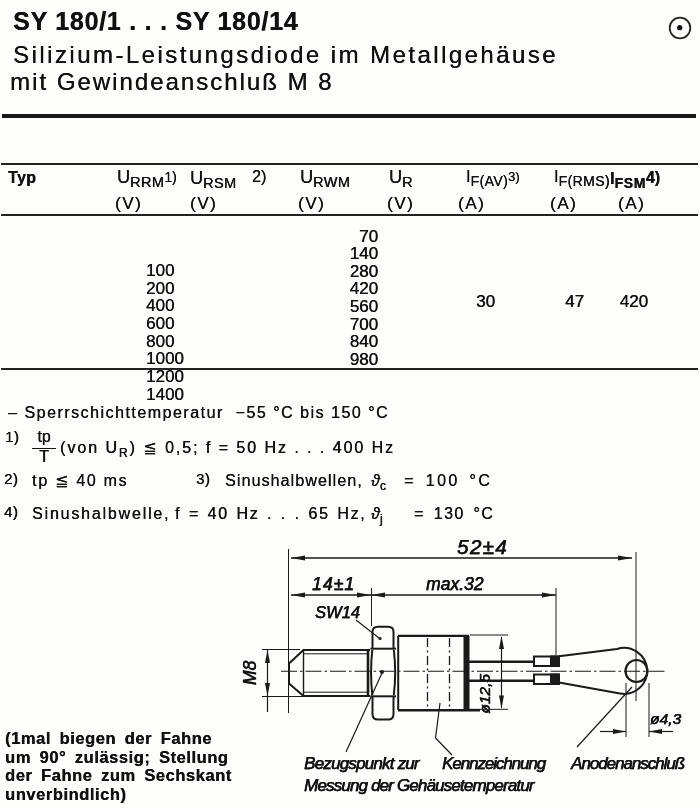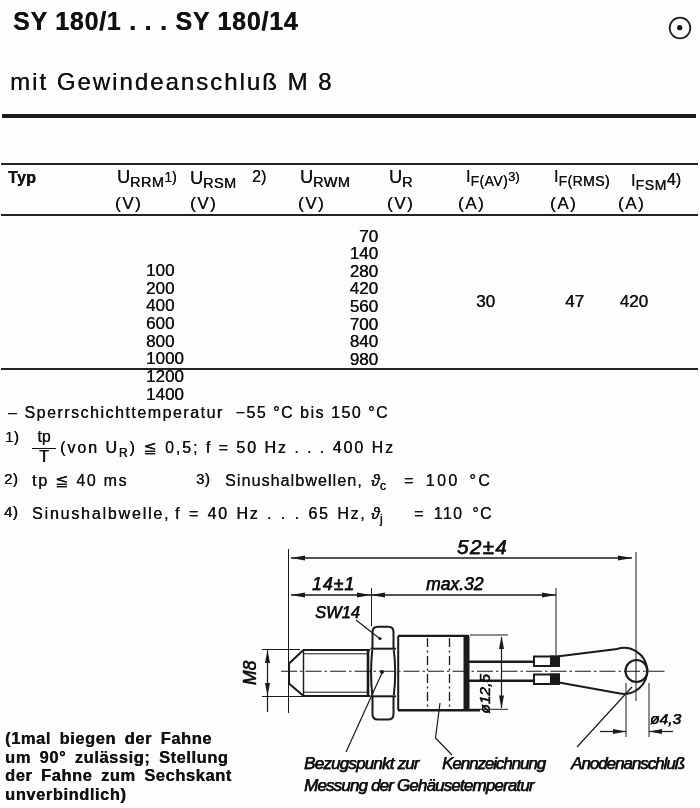--- a/index.html
+++ b/index.html
@@ -11,20 +11,21 @@
 <body>
 <div id="page">
 
   <div class="abs" style="left:13px;top:7px;font-size:25px;font-weight:bold;letter-spacing:0.75px;">SY 180/1 . . . SY 180/14</div>
 
   <svg class="abs" style="left:668px;top:16px;" width="25" height="25" viewBox="0 0 25 25">
     <circle cx="12" cy="12" r="10.3" fill="none" stroke="#222" stroke-width="1.8"></circle>
     <circle cx="11.7" cy="11.7" r="2.6" fill="#111"></circle>
   </svg>
 
+  <div class="abs" style="left:13px;top:41px;font-size:24px;letter-spacing:2.45px;">Silizium-Leistungsdiode im Metallgehäuse</div>
 
   <div class="abs" style="left:10px;top:68px;font-size:24px;letter-spacing:2.0px;">mit Gewindeanschluß M 8</div>
 
   <div class="abs" style="left:2px;top:114px;width:694px;height:3.5px;background:#1a1a1a;"></div>
 
   <div class="abs" style="left:1px;top:163px;width:697px;height:2.4px;background:#222;"></div>
 
   <div class="abs" style="left:8px;top:170px;font-size:16px;font-weight:bold;line-height:16px;letter-spacing:0.3px;">Typ</div>
 
   <div class="abs" style="left:117px;top:168px;font-size:18px;line-height:18px;">U<span style="font-size:14.5px;letter-spacing:0.4px;position:relative;top:4px;">RRM</span><span style="font-size:14px;position:relative;top:-1px;">1)</span></div>
@@ -39,21 +40,21 @@
 
   <div class="abs" style="left:389px;top:168px;font-size:18px;line-height:18px;">U<span style="font-size:14.5px;position:relative;top:4px;">R</span></div>
   <div class="abs" style="left:387px;top:194.5px;font-size:17px;line-height:17px;letter-spacing:1.5px;">(V)</div>
 
   <div class="abs" style="left:466px;top:169px;font-size:16px;line-height:16px;">I<span style="font-size:14px;letter-spacing:0.4px;position:relative;top:4px;">F(AV)</span><span style="font-size:13px;position:relative;top:-1px;">3)</span></div>
   <div class="abs" style="left:458px;top:194.5px;font-size:17px;line-height:17px;letter-spacing:1.5px;">(A)</div>
 
   <div class="abs" style="left:554px;top:169px;font-size:16px;line-height:16px;">I<span style="font-size:14px;letter-spacing:0.4px;position:relative;top:4px;">F(RMS)</span></div>
   <div class="abs" style="left:550px;top:194.5px;font-size:17px;line-height:17px;letter-spacing:1.5px;">(A)</div>
 
-  <div class="abs" style="left:631px;top:169px;font-size:16px;line-height:24px;">I<span style="font-size:14px;letter-spacing:0.6px;position:relative;top:4px;">FSM</span><span style="font-size:16px;position:relative;top:-1px;">4)</span></div>
+  <div class="abs" style="left:610px;top:169px;font-size:16px;line-height:19px;font-weight:bold;">I<span style="font-size:14px;letter-spacing:0.6px;position:relative;top:4px;">FSM</span><span style="font-size:16px;position:relative;top:-1px;">4)</span></div>
   <div class="abs" style="left:618px;top:194.5px;font-size:17px;line-height:17px;letter-spacing:1.5px;">(A)</div>
 
   <div class="abs" style="left:1px;top:214px;width:697px;height:2px;background:#222;"></div>
 
 
   <div class="abs" style="left:146px;top:242px;font-size:17px;line-height:17.65px;text-align:left;width:62px;margin-top:20px;">
     <div>100</div>
       <div>200</div>
       <div>400</div>
       <div>600</div>
@@ -92,21 +93,21 @@
   <div class="abs" style="left:32px;top:473px;font-size:16px;line-height:16px;letter-spacing:1.7px;">tp ≦ 40 ms</div>
   <div class="abs" style="left:196px;top:471px;font-size:15px;line-height:15px;letter-spacing:0.5px;">3)</div>
   <div class="abs" style="left:225px;top:473px;font-size:16px;line-height:16px;letter-spacing:1.1px;">Sinushalbwellen,</div>
   <div class="abs" style="left:371px;top:473px;font-size:16px;line-height:16px;"><i>ϑ</i><span style="font-size:12px;position:relative;top:4px;">c</span></div>
   <div class="abs" style="left:404px;top:473px;font-size:16px;line-height:16px;letter-spacing:2.4px;word-spacing:3px;">= 100 °C</div>
 
   <div class="abs" style="left:4px;top:504px;font-size:15px;line-height:15px;letter-spacing:0.5px;">4)</div>
   <div class="abs" style="left:32px;top:506px;font-size:16px;line-height:16px;letter-spacing:1.8px;">Sinushalbwelle,</div>
   <div class="abs" style="left:175px;top:506px;font-size:16px;line-height:16px;letter-spacing:1.7px;word-spacing:1.5px;">f = 40 Hz . . . 65 Hz,</div>
   <div class="abs" style="left:371px;top:506px;font-size:16px;line-height:16px;"><i>ϑ</i><span style="font-size:12px;position:relative;top:4px;">j</span></div>
-  <div class="abs" style="left:414px;top:506px;font-size:16px;line-height:16px;letter-spacing:1.4px;word-spacing:3px;">= 110 °C</div>
+  <div class="abs" style="left:414px;top:506px;font-size:16px;line-height:16px;letter-spacing:1.4px;word-spacing:3px;">= 130 °C</div>
 
   <div class="abs" style="left:5px;top:729px;font-size:16.5px;font-weight:bold;line-height:18.7px;letter-spacing:0.55px;word-spacing:3.5px;">
     (1mal biegen der Fahne<br>um 90° zulässig; Stellung<br>der Fahne zum Sechskant<br>unverbindlich)
   </div>
 
   <svg class="abs" style="left:0;top:0;" width="700" height="808" viewBox="0 0 700 808">
     <g fill="none" stroke="#1a1a1a">
 
       <g>
         <line x1="291" y1="558" x2="632" y2="558" stroke-width="1.4"></line>

